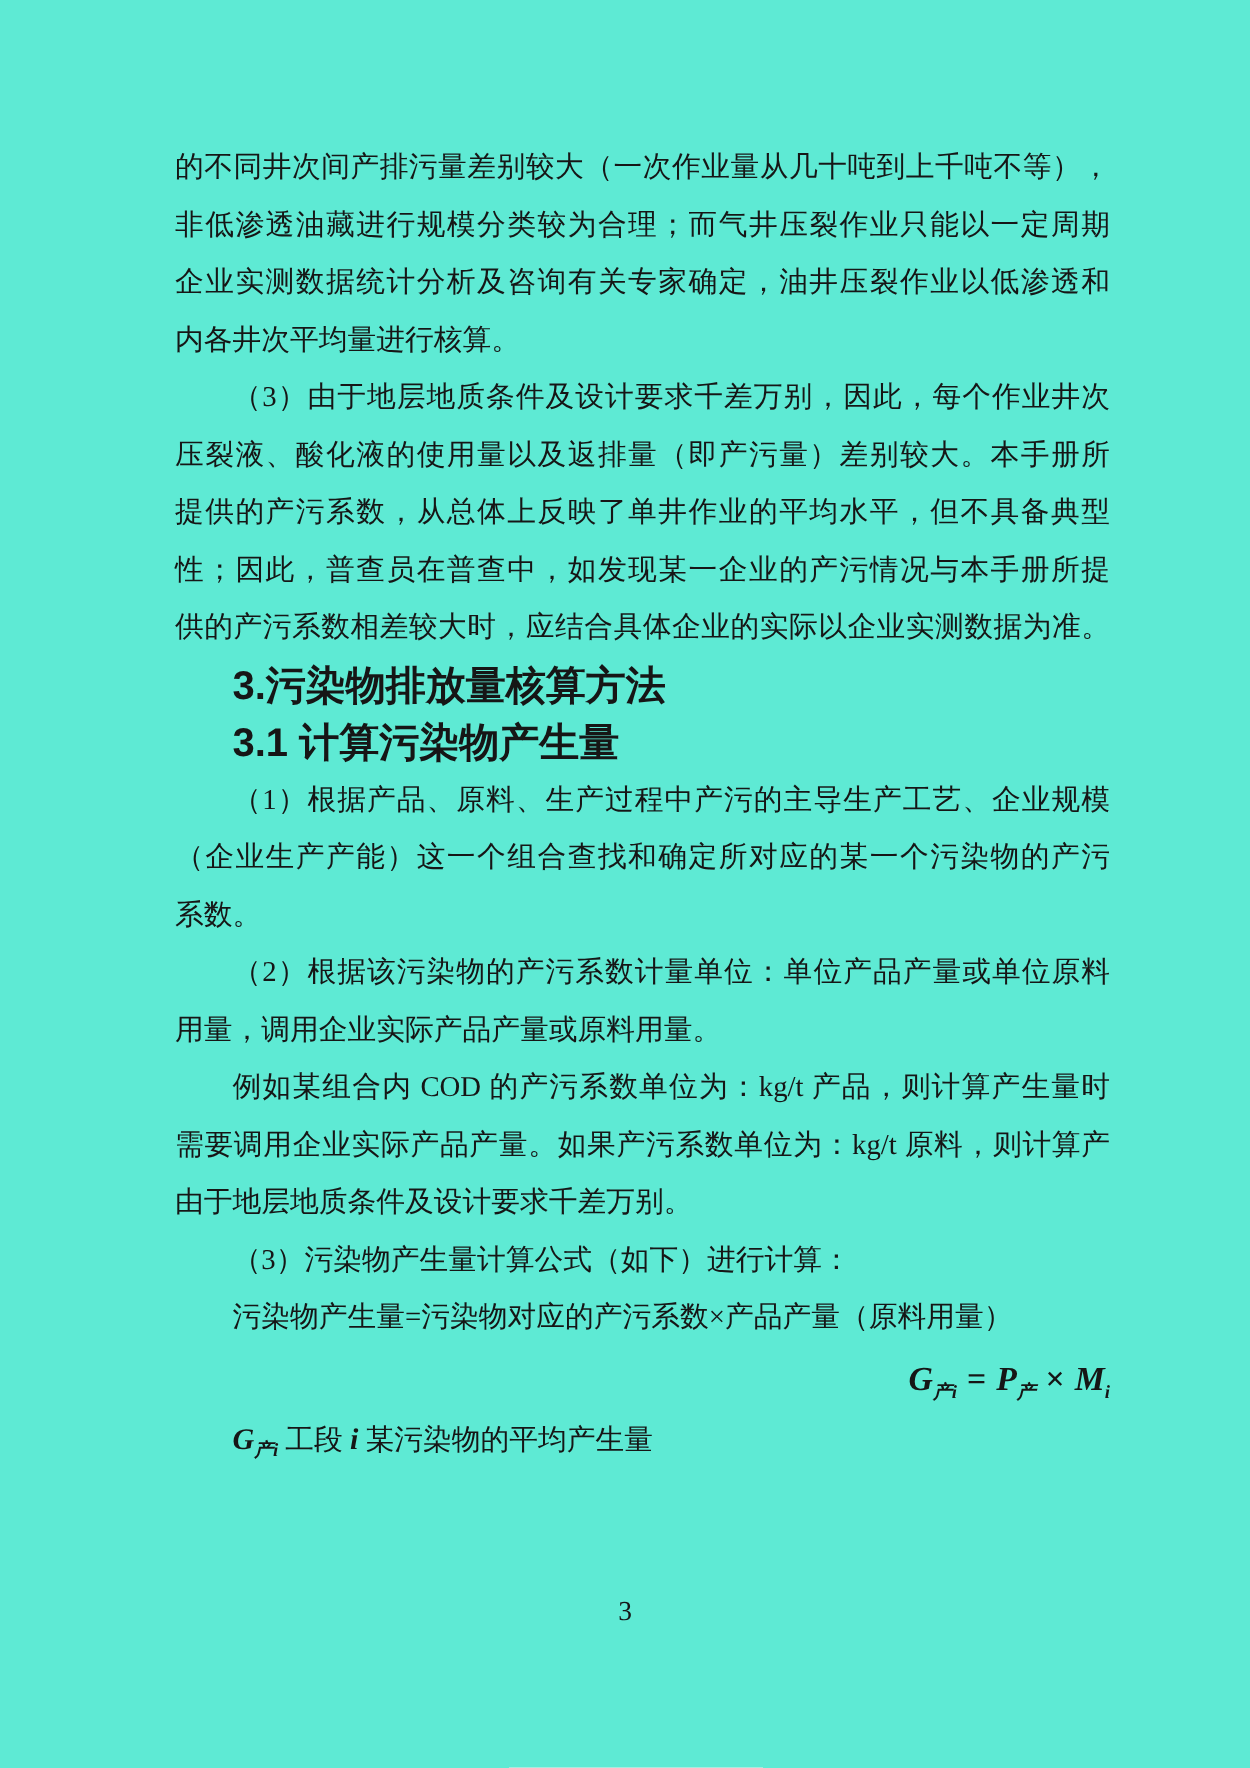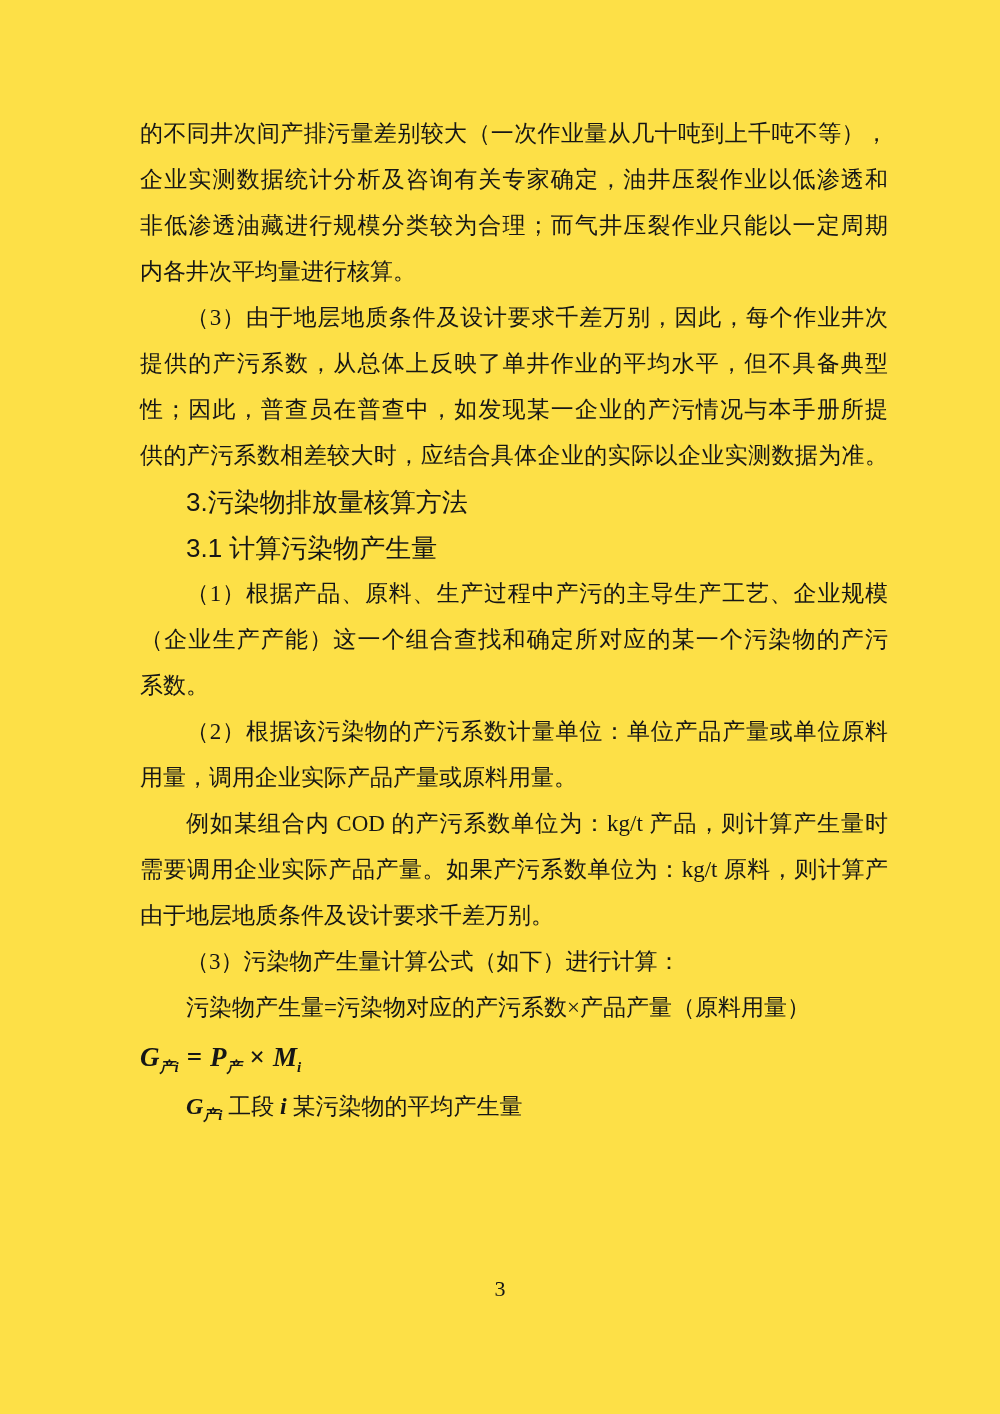--- a/index.html
+++ b/index.html
@@ -1,21 +1,21 @@
 <!DOCTYPE html>
 <html><head>
 <meta charset="utf-8">
 <style>
   html,body { margin:0; padding:0; background:#e8e8e8; }
   .page {
     position:relative;
     width:1000px;
     height:1414px;
     margin:0 auto;
-    background:#fde047;
+    background:#5eead4;
     color:#161616;
     overflow:hidden;
   }
   .content {
     position:absolute;
     left:140px;
     top:111px;
     width:748px;
   }
   .line {
@@ -25,27 +25,27 @@
     height:46px;
     color:#161616;
   }
   .line.justify {
     text-align:justify;
     text-align-last:justify;
   }
   .line.indent2 { text-indent:46px; }
   .line.heading {
     font-family:"Liberation Sans","DejaVu Sans",sans-serif;
-    font-weight:400;
-    font-size:26px;
+    font-weight:700;
+    font-size:32px;
   }
   .formula-line {
     height:52px;
     line-height:52px;
-    text-align:left;
+    text-align:right;
     font-family:"Liberation Serif","DejaVu Serif",serif;
     font-size:27px;
     font-weight:600;
     font-style:italic;
     color:#161616;
   }
   .mvar { font-style:italic; font-weight:600; }
   .msub {
     font-style:italic;
     font-weight:600;
@@ -65,24 +65,25 @@
     font-size:22px;
     color:#161616;
   }
 </style>
 </head>
 <body>
 
 <div class="page">
   <div class="content" id="doc-content">
       <div class="line justify">的不同井次间产排污量差别较大（一次作业量从几十吨到上千吨不等），</div>
+      <div class="line justify">非低渗透油藏进行规模分类较为合理；而气井压裂作业只能以一定周期</div>
       <div class="line justify">企业实测数据统计分析及咨询有关专家确定，油井压裂作业以低渗透和</div>
-      <div class="line justify">非低渗透油藏进行规模分类较为合理；而气井压裂作业只能以一定周期</div>
       <div class="line">内各井次平均量进行核算。</div>
       <div class="line justify indent2">（3）由于地层地质条件及设计要求千差万别，因此，每个作业井次</div>
+      <div class="line justify">压裂液、酸化液的使用量以及返排量（即产污量）差别较大。本手册所</div>
       <div class="line justify">提供的产污系数，从总体上反映了单井作业的平均水平，但不具备典型</div>
       <div class="line justify">性；因此，普查员在普查中，如发现某一企业的产污情况与本手册所提</div>
       <div class="line justify">供的产污系数相差较大时，应结合具体企业的实际以企业实测数据为准。</div>
       <div class="line heading indent2">3.污染物排放量核算方法</div>
       <div class="line heading indent2">3.1 计算污染物产生量</div>
       <div class="line justify indent2">（1）根据产品、原料、生产过程中产污的主导生产工艺、企业规模</div>
       <div class="line justify">（企业生产产能）这一个组合查找和确定所对应的某一个污染物的产污</div>
       <div class="line">系数。</div>
       <div class="line justify indent2">（2）根据该污染物的产污系数计量单位：单位产品产量或单位原料</div>
       <div class="line">用量，调用企业实际产品产量或原料用量。</div>

